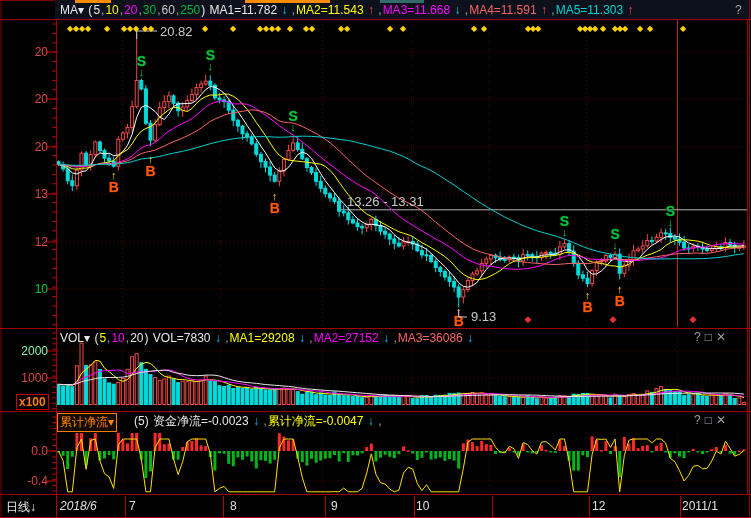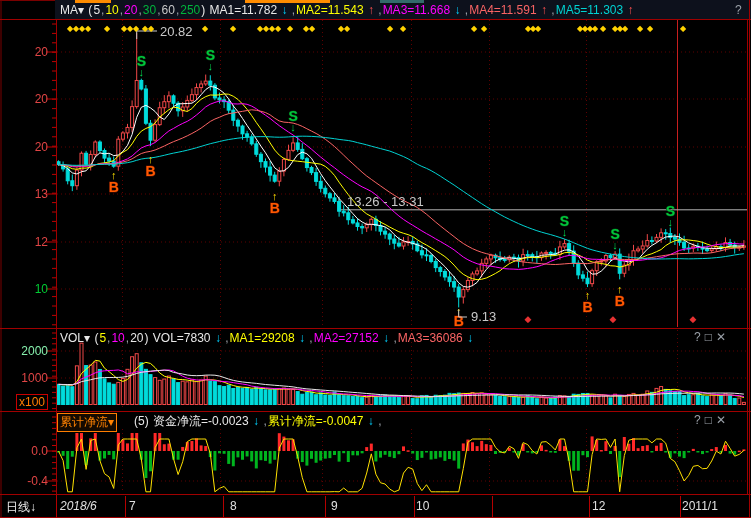--- a/index.html
+++ b/index.html
@@ -6,21 +6,21 @@
   .screen{position:relative;width:751px;height:518px;background:#000;overflow:hidden;
           font-family:"Liberation Sans",sans-serif;}
   .hdrbar{position:absolute;left:55px;top:0;width:696px;height:19px;background:#0d111c;}
   .seghdr{position:absolute;font-size:12px;line-height:14px;white-space:nowrap;letter-spacing:0;}
   .seghdr span{margin-right:1px;}
   .helpq{position:absolute;color:#9aa0a8;font-size:12px;cursor:default;}
   .winbtns{position:absolute;color:#9aa0a8;font-size:12px;letter-spacing:4px;}
   .winbtns span{cursor:default;}
   .axis-label{position:absolute;width:46px;text-align:right;font-size:12px;line-height:16px;}
   .x100box{position:absolute;left:16px;top:394px;color:#ff7d00;font-size:12px;border:1px solid #c80000;
-           padding:0 2px;background:#000;}
+           padding:0 2px;background:#000;font-weight:bold;}
   .flowbox{position:absolute;left:57px;top:413px;color:#ff8200;font-size:12px;border:1px solid #ff7d00;
            padding:0 2px;background:#140a00;}
   .month-label{position:absolute;top:499px;font-size:12px;color:#e0e0e0;white-space:nowrap;}
   .period{position:absolute;left:6px;top:499px;font-size:12px;color:#f0f0f0;}
   .topstrip{position:absolute;top:0;height:3px;}
   svg{position:absolute;left:0;top:0;}
 </style>
 </head>
 <body>
 

